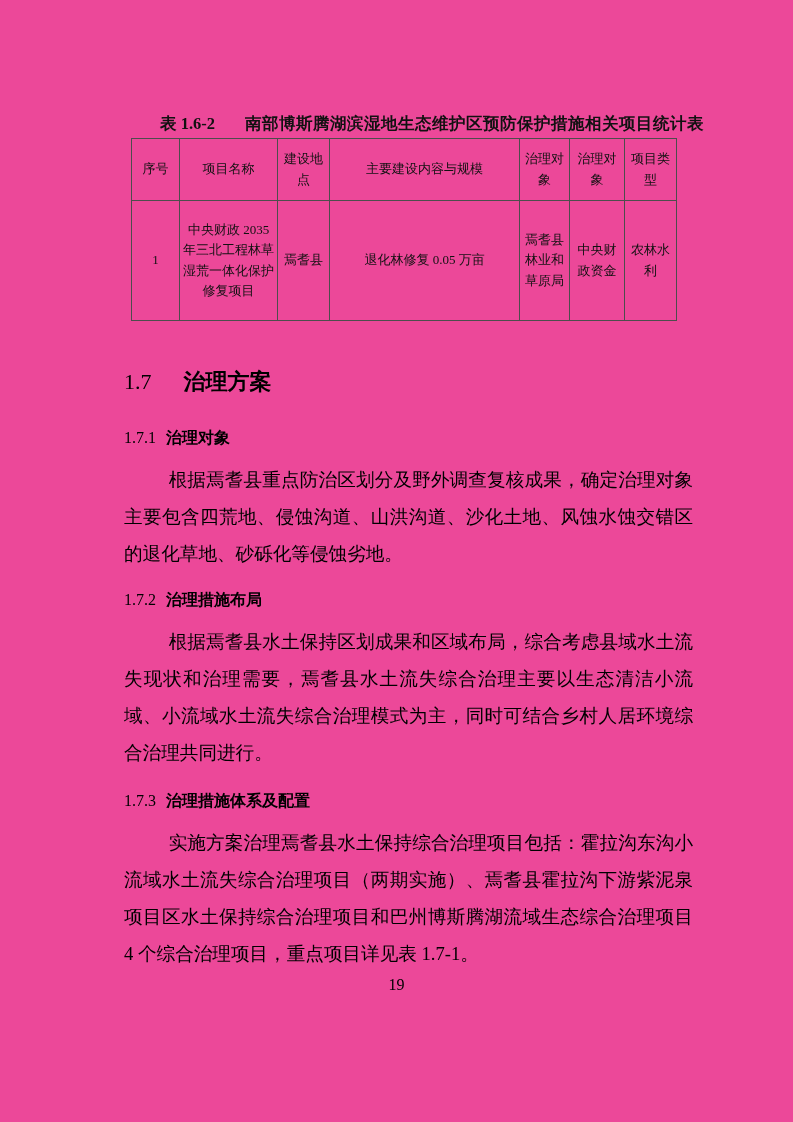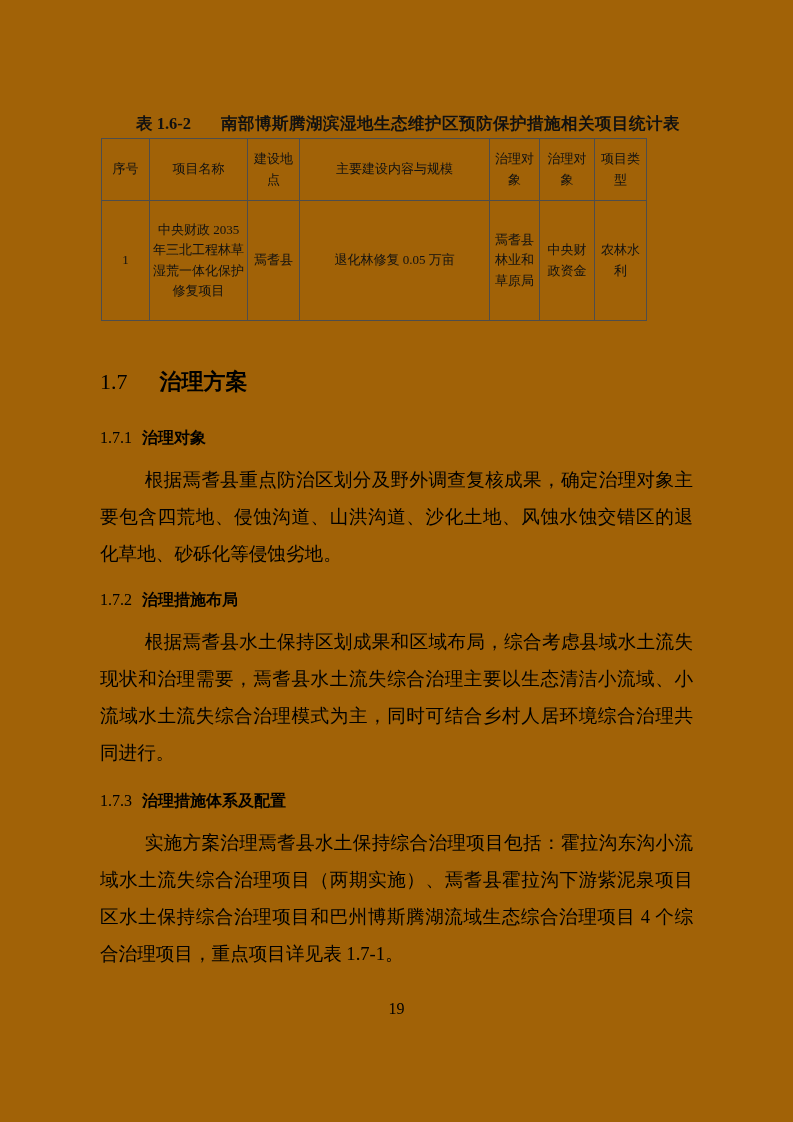--- a/index.html
+++ b/index.html
@@ -2,44 +2,45 @@
 <html lang="zh"><head>
 <meta charset="utf-8">
 <style>
   * { margin: 0; padding: 0; box-sizing: border-box; }
   html, body { background: #ffffff; }
   .page {
     position: relative;
     width: 793px;
     height: 1122px;
     margin: 0 auto;
-    background: #a16207;
+    background: #ec4899;
     color: #111111;
     font-family: "Liberation Serif", "DejaVu Serif", serif;
     overflow: hidden;
+    padding-left: 24px;
   }
   .content { padding: 0 100px; }
 
   
   .caption {
     margin-top: 112px;
     display: flex;
     align-items: baseline;
     line-height: 24px;
     font-weight: bold;
     font-size: 16.5px;
     white-space: nowrap;
   }
   .cap-label { margin-left: 36px; }
   .cap-title { margin-left: 30px; letter-spacing: 0.5px; }
 
   
   table.stat {
     margin-top: 2px;
-    margin-left: 1px;
+    margin-left: 7px;
     width: 545px;
     table-layout: fixed;
     border-collapse: collapse;
     font-family: Liberation Serif, serif;
   }
   table.stat th, table.stat td {
     border: 1px solid #4d4d4d;
     font-weight: normal;
     font-size: 13px;
     line-height: 1.55;
@@ -75,21 +76,21 @@
     font-size: 18.6px;
     line-height: 37px;
     text-align: justify;
     text-indent: 2.4em;
     color: #000000;
   }
 
   
   .page-number {
     position: absolute;
-    top: 1000px;
+    top: 976px;
     left: 0;
     width: 100%;
     text-align: center;
     font-size: 16px;
     color: #000000;
   }
 </style>
 </head>
 <body>
 

